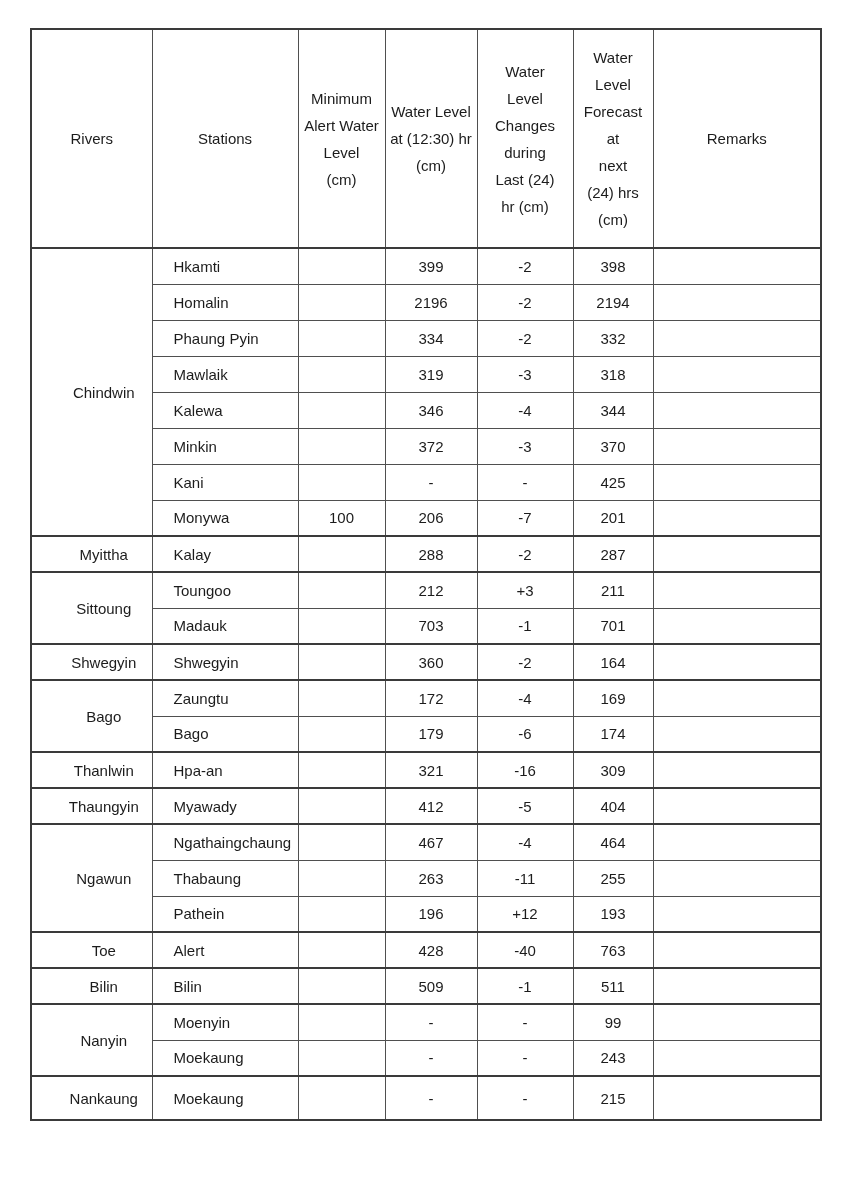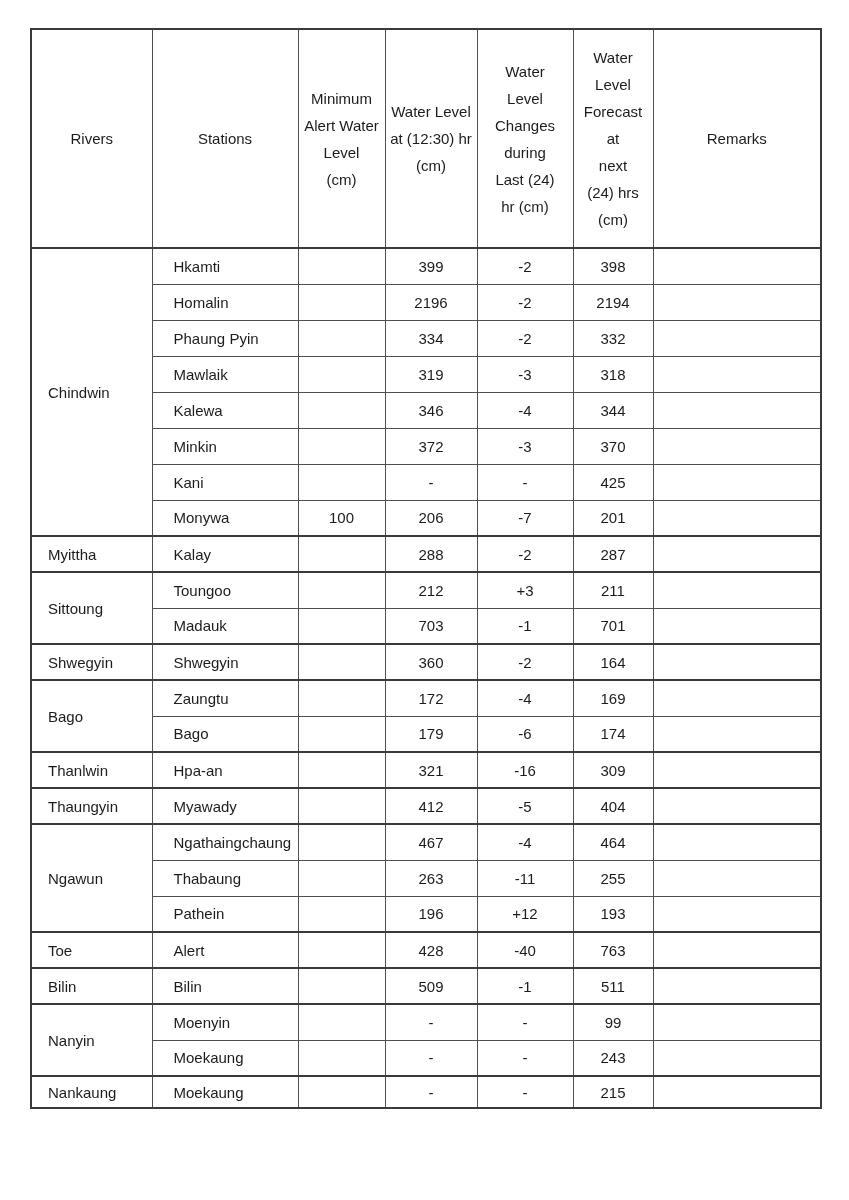--- a/index.html
+++ b/index.html
@@ -38,26 +38,26 @@
   }
   .wl-table thead tr { height: 219px; }
   .wl-table thead th {
     text-align: center;
     vertical-align: middle;
     white-space: pre;
     line-height: 27px;
     border-bottom: 2px solid #3a3a3a;
   }
   .wl-table tbody tr { height: 36px; }
-  .wl-table tbody tr:last-child { height: 32px; }
+  .wl-table tbody tr:last-child { height: 44px; }
   .wl-table tbody tr.group-start td { border-top: 2px solid #3a3a3a; }
   td.c-river {
-    text-align: left;
+    text-align: center;
     vertical-align: middle;
-    padding-left: 16px;
+    padding-left: 24px;
   }
   td.c-station {
     text-align: left;
     vertical-align: middle;
     padding-left: 21px;
   }
   td.c-num, td.c-remarks {
     text-align: center;
     vertical-align: middle;
   }

